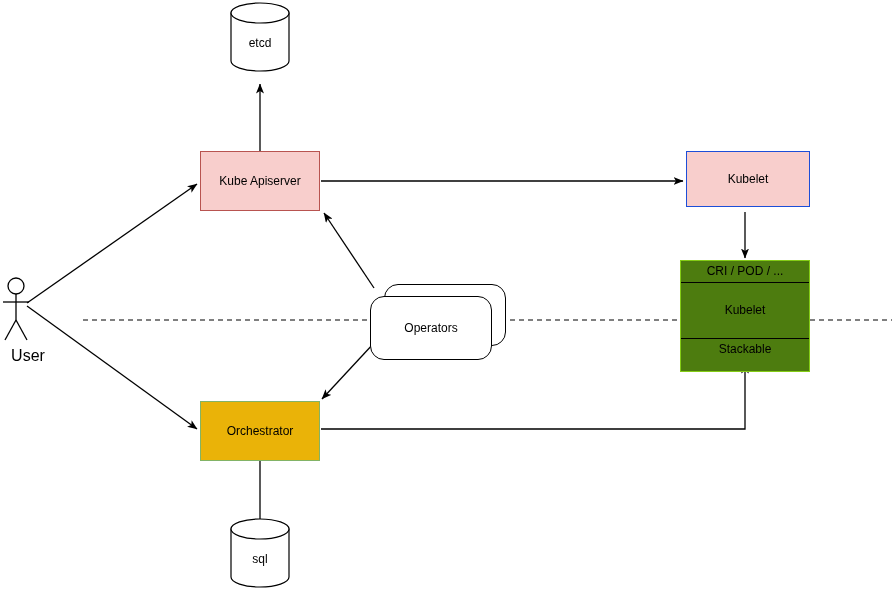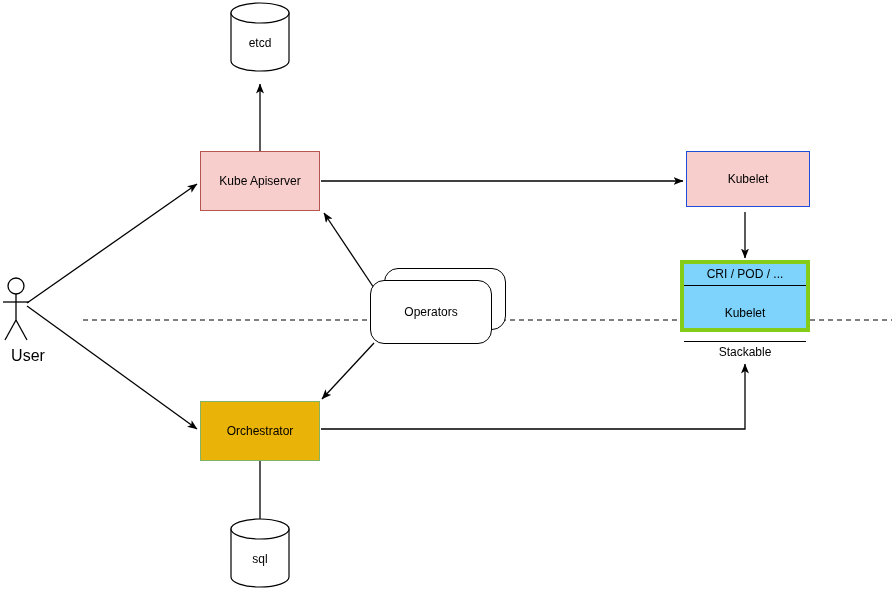--- a/index.html
+++ b/index.html
@@ -61,23 +61,23 @@
     width: 120px;
     height: 60px;
     background: #eab308;
     border: 1px solid #82b366;
   }
   
   #node-agents {
     left: 680px;
     top: 260px;
     width: 130px;
-    height: 72px;
-    background: #7dd3fc;
-    border: 4px solid #84cc16;
+    height: 112px;
+    background: #4d7c0f;
+    border: 1px solid #84cc16;
     display: block;
     padding: 0;
   }
   #node-agents .agents-row {
     box-sizing: border-box;
     display: flex;
     align-items: center;
     justify-content: center;
     font-size: 12px;
     color: #000000;
@@ -90,21 +90,21 @@
     height: 55px;
   }
   #node-agents .agents-row.bottom {
     height: 22px;
     border-top: 1px solid #000000;
     text-align: center;
   }
   
   #node-operators {
     left: 370px;
-    top: 268px;
+    top: 284px;
     width: 136px;
     height: 76px;
     display: block;
     background: transparent;
     border: none;
   }
   #node-operators .card {
     position: absolute;
     box-sizing: border-box;
     background: #ffffff;

